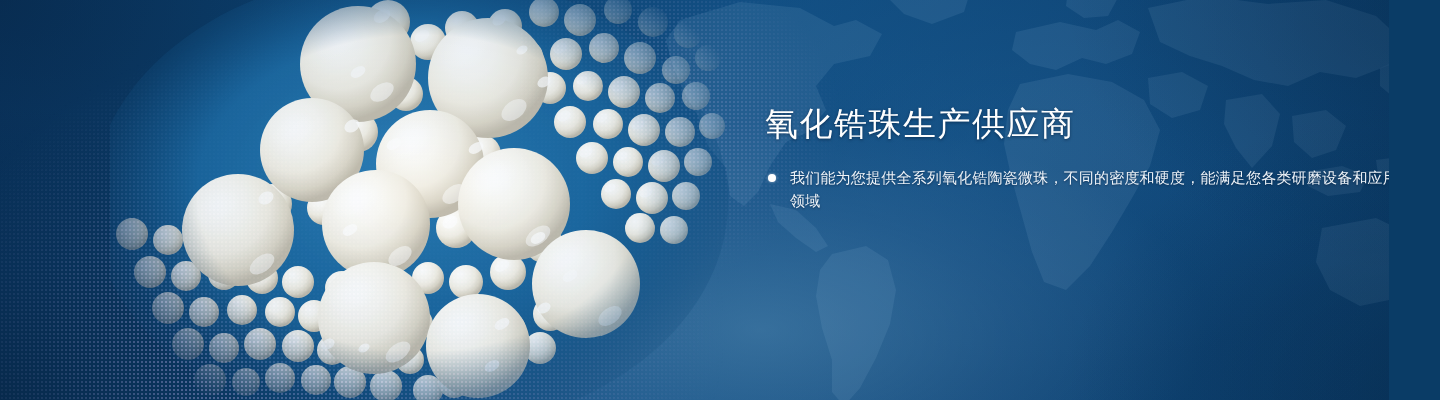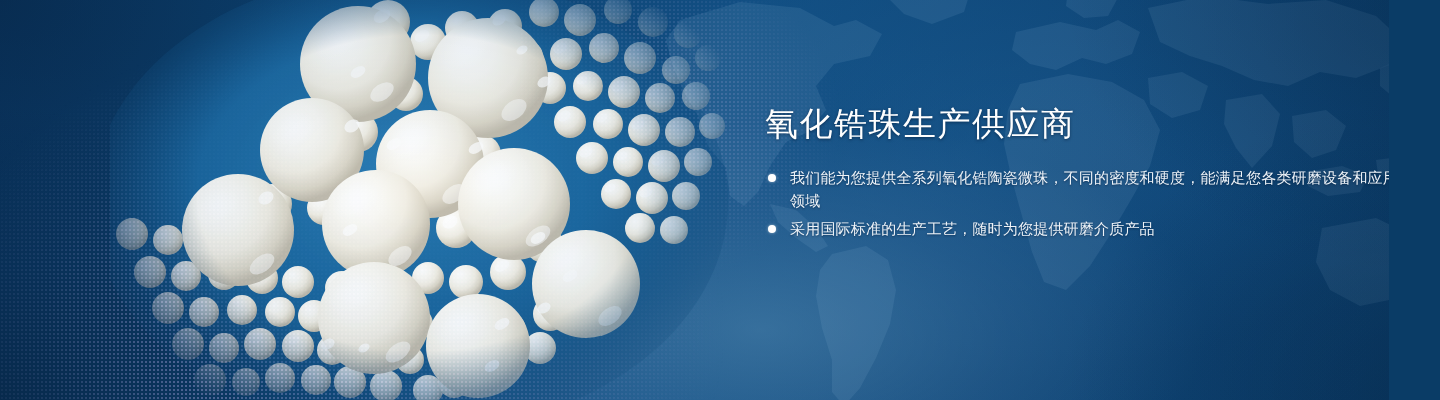--- a/index.html
+++ b/index.html
@@ -473,20 +473,16 @@
   </div>
 
   <div class="text-block">
     <h1 class="headline">氧化锆珠生产供应商</h1>
 
     <ul class="bullet-list">
       <li class="bullet-item">
         <span class="bullet-dot"></span>
         <span>我们能为您提供全系列氧化锆陶瓷微珠，不同的密度和硬度，能满足您各类研磨设备和应用领域</span>
       </li>
-      <li class="bullet-item">
-        <span class="bullet-dot"></span>
-        <span>采用国际标准的生产工艺，随时为您提供研磨介质产品</span>
-      </li>
     </ul>
   </div>
 
 </div>
 
 </body></html>

